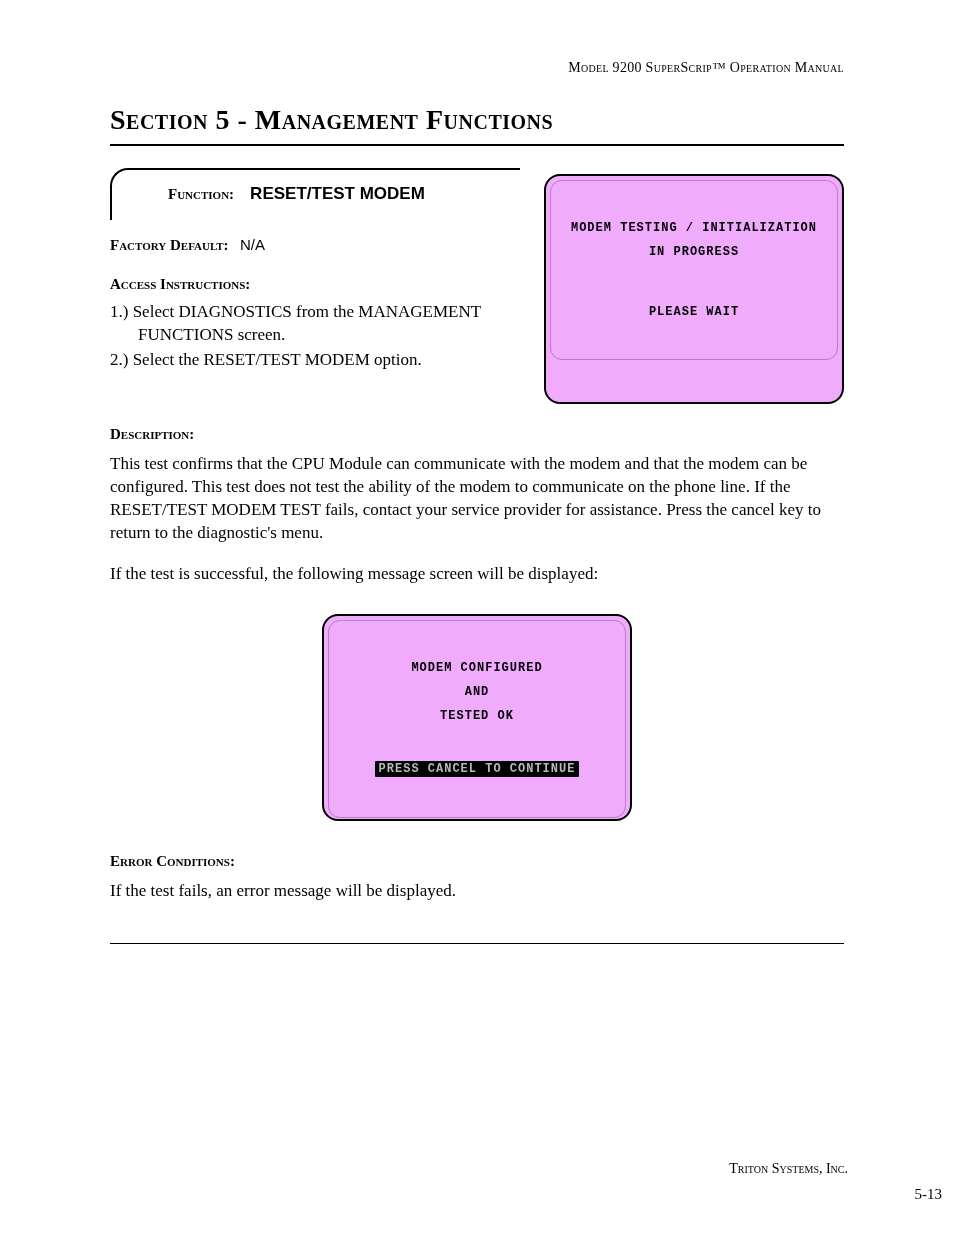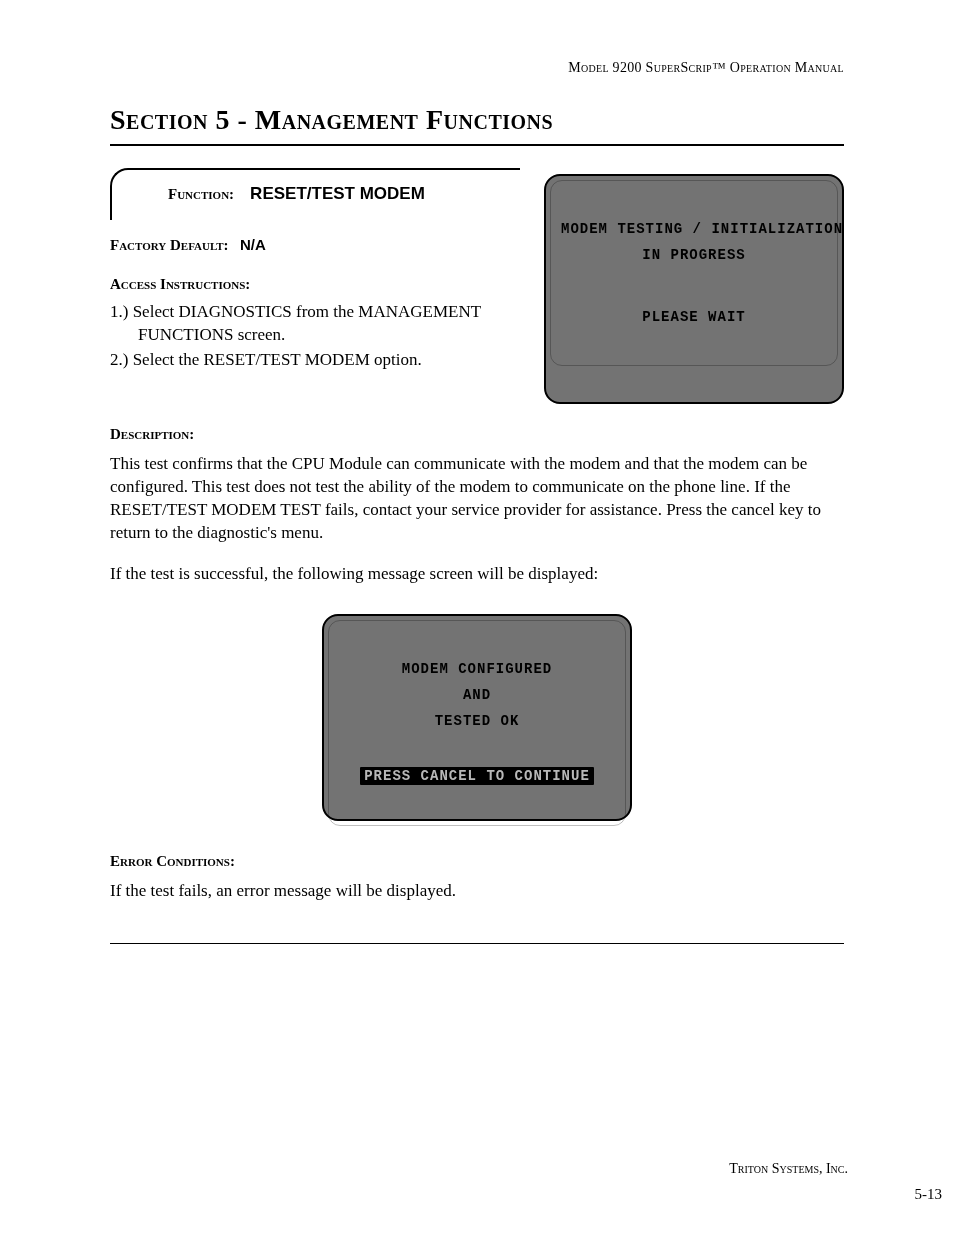--- a/index.html
+++ b/index.html
@@ -61,21 +61,21 @@
 
   .kv {
     font-size: 15px;
     font-variant: small-caps;
     font-weight: bold;
     margin: 16px 0 0 0;
   }
   .kv .val {
     font-family: Arial, Helvetica, sans-serif;
     font-variant: normal;
-    font-weight: bold;
+    font-weight: normal;
   }
   .heading-sc {
     font-size: 15px;
     font-variant: small-caps;
     font-weight: bold;
     margin: 22px 0 8px 0;
   }
   .steps {
     font-size: 17px;
     line-height: 1.35;
@@ -83,25 +83,25 @@
   }
   .steps .step { margin: 0 0 2px 0; padding-left: 28px; text-indent: -28px; }
 
   .body-text {
     font-size: 17px;
     line-height: 1.35;
     margin: 10px 0 0 0;
   }
 
   .screen {
-    background: #737373;
+    background: #f0abfc;
     border: 2.5px solid #000;
     border-radius: 16px;
     font-family: "Courier New", Courier, monospace;
-    font-size: 14px;
+    font-size: 12px;
     font-weight: bold;
     letter-spacing: 1px;
     position: relative;
     box-shadow: inset -2px -2px 0 rgba(255,255,255,0.0);
   }
   .screen .inner {
     border: 1px solid rgba(0,0,0,0.25);
     border-radius: 12px;
     margin: 4px;
     padding: 22px 10px 40px 10px;

